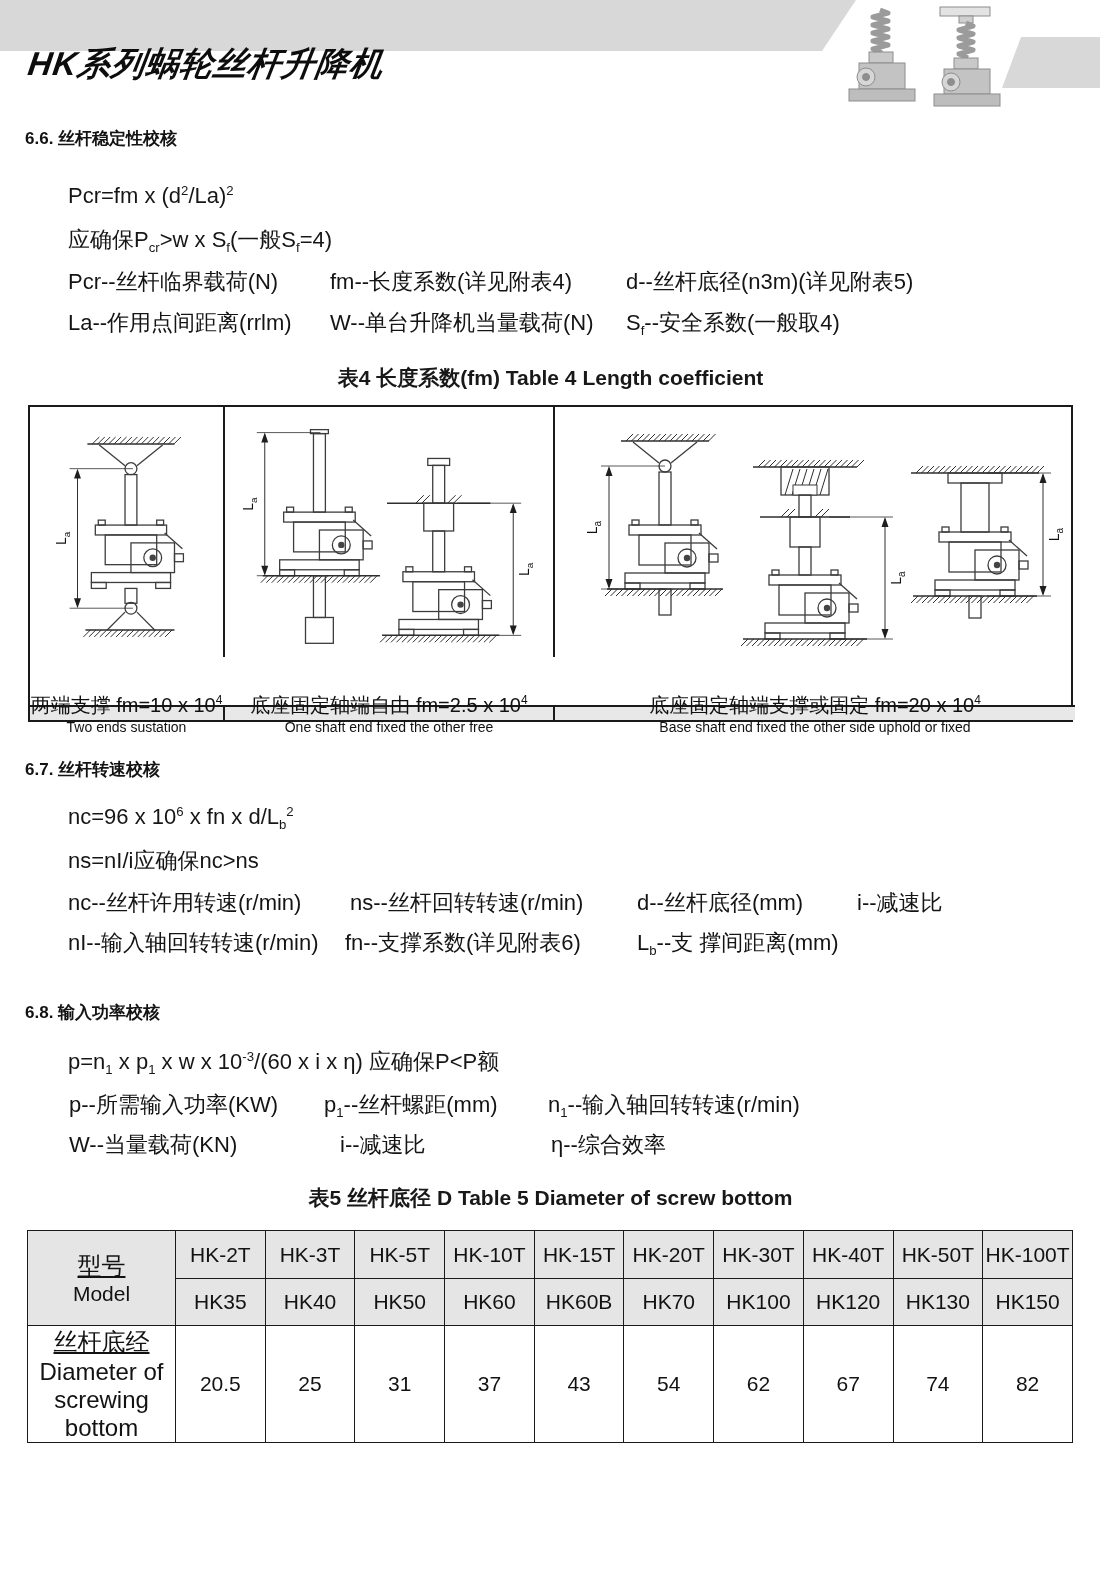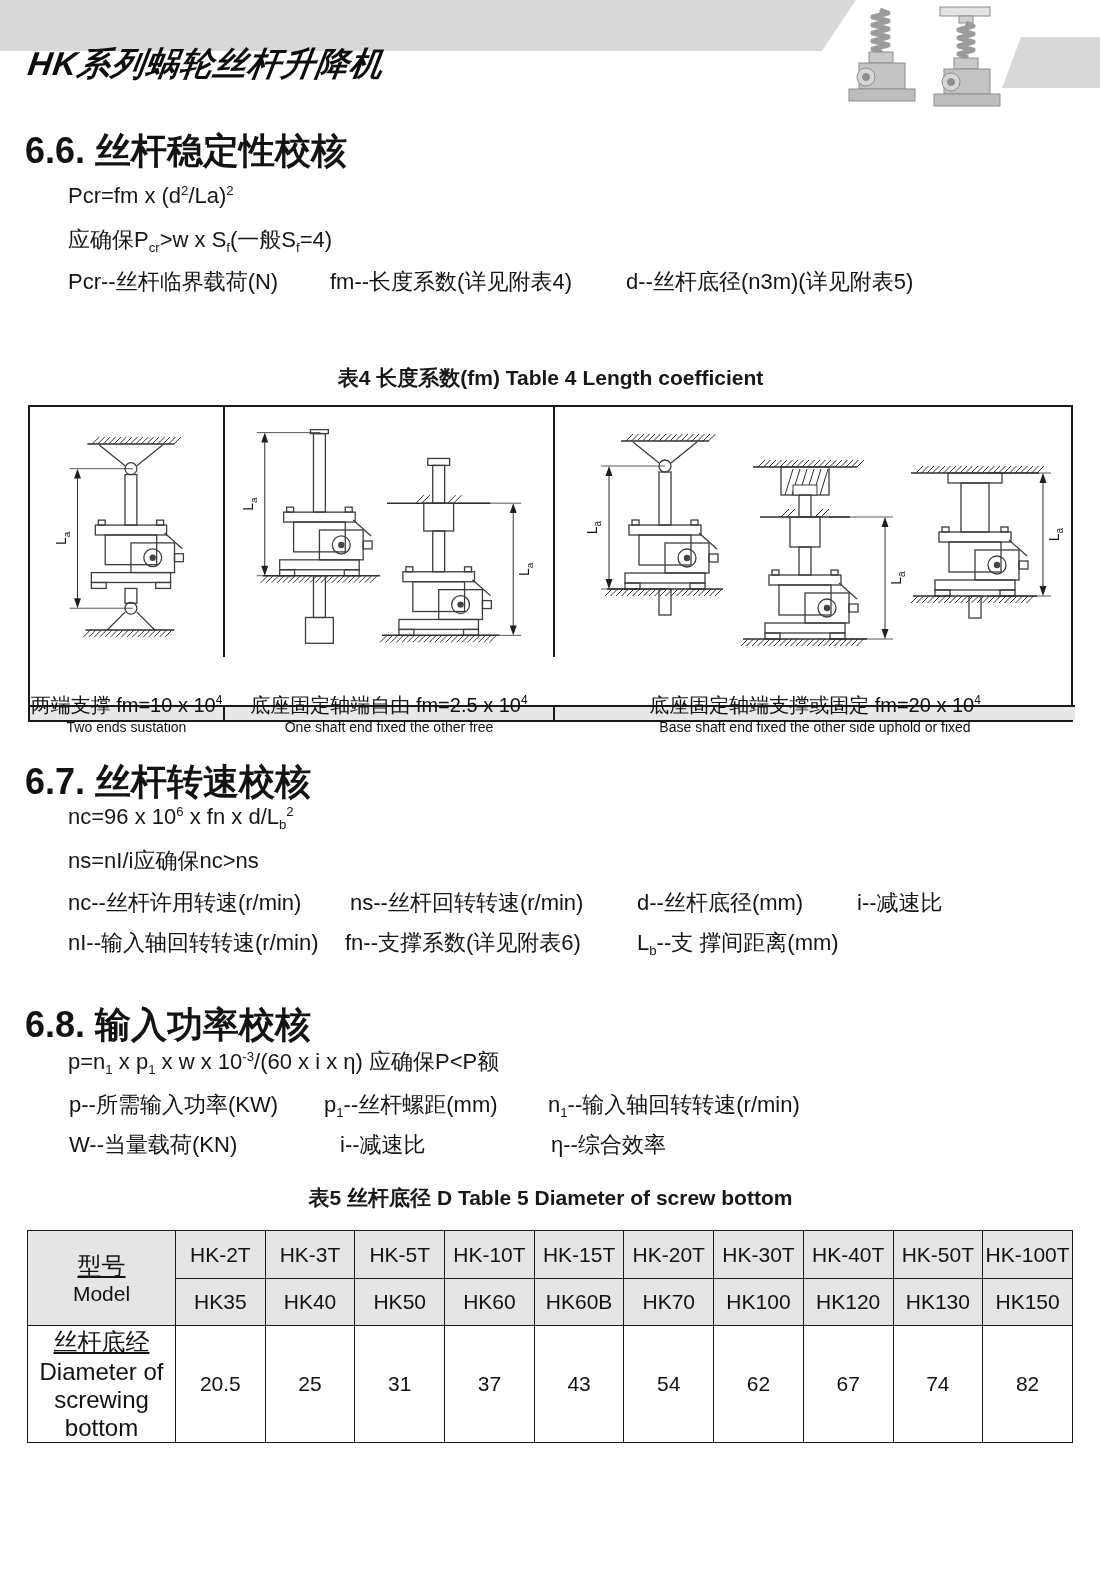--- a/index.html
+++ b/index.html
@@ -7,21 +7,21 @@
         font-family:"Liberation Sans","DejaVu Sans",sans-serif;color:#141414;}
   .abs{position:absolute;}
   
   .band{position:absolute;background:#d8d8d8;}
   .band-left{left:0;top:37;width:856px;height:51px;clip-path:polygon(0 0,100% 0,calc(100% - 34px) 100%,0 100%);}
   .band-right{left:1002px;top:37px;width:98px;height:51px;clip-path:polygon(19px 0,100% 0,100% 100%,0 100%);}
   .page-title{left:25px;top:42px;font-size:33px;font-weight:bold;font-style:italic;color:#0d0d0d;
               transform:skewX(-8deg);transform-origin:left bottom;letter-spacing:1px;white-space:nowrap;}
   .product{left:832px;top:2px;}
   
-  .h2{font-size:36px;font-weight:bold;color:#131313;white-space:nowrap;}
+  .h2{font-size:17px;font-weight:bold;color:#131313;white-space:nowrap;}
   .line{font-size:22px;color:#161616;white-space:nowrap;}
   sup,sub{font-size:60%;line-height:0;}
   .defrow{left:0;top:0;width:907px;height:30px;}
   .defrow span{position:absolute;font-size:22px;white-space:nowrap;}
   
   .t4title,.t5title{left:28px;width:1045px;text-align:center;font-size:21px;font-weight:bold;color:#181818;}
   .t4{left:28px;top:405px;width:1045px;border:2.5px solid #1a1a1a;box-sizing:border-box;
       display:grid;grid-template-columns:195px 330px 520px;grid-template-rows:250px 63px;background:#fff;}
   .t4c{border-right:2px solid #1a1a1a;box-sizing:border-box;position:relative;}
   .t4c:nth-child(3n){border-right:none;}
@@ -75,20 +75,25 @@
     </g>
   </svg>
 
   <div class="abs h2" style="left:25px;top:127px">6.6. 丝杆稳定性校核</div>
   <div class="abs line" style="left:68px;top:183px">Pcr=fm x (d<sup>2</sup>/La)<sup>2</sup></div>
   <div class="abs line" style="left:68px;top:225px">应确保P<sub>cr</sub>&gt;w x S<sub>f</sub>(一般S<sub>f</sub>=4)</div>
   <div class="abs defrow" style="top:267px">
     <span style="left:68px">Pcr--丝杆临界载荷(N)</span>
     <span style="left:330px">fm--长度系数(详见附表4)</span>
     <span style="left:626px">d--丝杆底径(n3m)(详见附表5)</span>
+  </div>
+  <div class="abs defrow" style="top:308px">
+    <span style="left:68px">La--作用点间距离(rrlm)</span>
+    <span style="left:330px">W--单台升降机当量载荷(N)</span>
+    <span style="left:626px">S<sub>f</sub>--安全系数(一般取4)</span>
   </div>
 
   <div class="abs t4title" style="top:364px">表4 长度系数(fm)  Table 4 Length coefficient</div>
   <div class="abs t4">
     <div class="t4c">
         <svg id="d1" viewBox="0 0 195 250">
           <line x1="58" y1="36" x2="146" y2="36" class="dln"></line>
           <line x1="63" y1="36" x2="70" y2="29" class="dh"></line>
           <line x1="68.5" y1="36" x2="75.5" y2="29" class="dh"></line>
           <line x1="74" y1="36" x2="81" y2="29" class="dh"></line>

